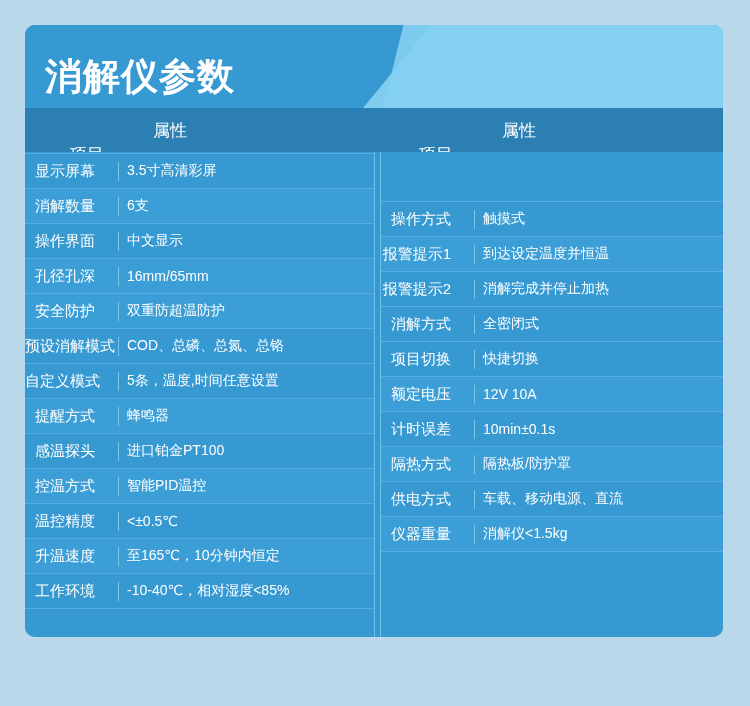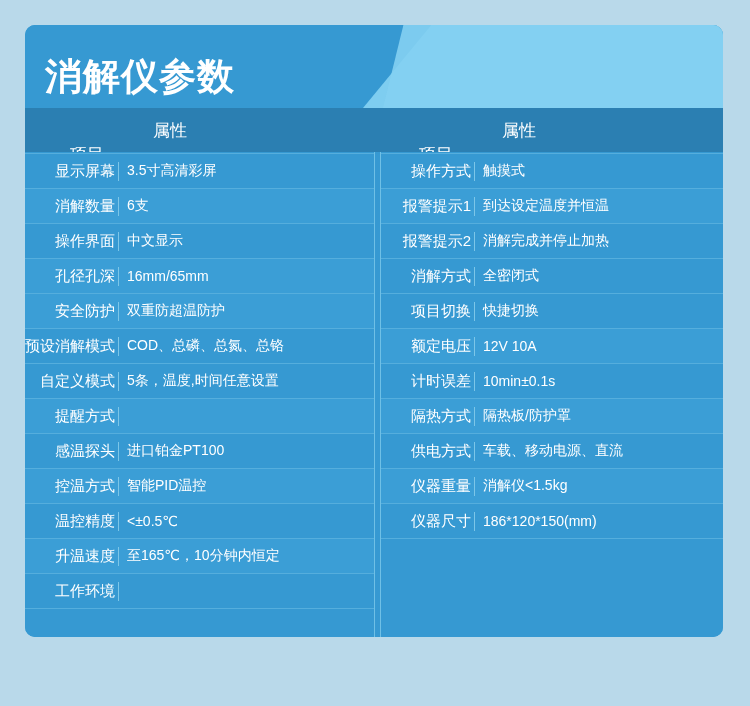--- a/index.html
+++ b/index.html
@@ -98,40 +98,40 @@
   .body {
     position: relative;
     height: 485px;
     background: #3699d2;
     display: flex;
   }
   .tcol {
     position: relative;
     width: 349px;
   }
-  .tcol.right .rows { margin-left: 7px; }
+  .tcol.right .rows { margin-left: 7px; margin-top: 48px; }
 
   .rows {
     position: relative;
     padding-top: 1px;
   }
   .row {
     display: flex;
     height: 34px;
     align-items: center;
     border-bottom: 1px solid #55aedd;
   }
   .row:first-child { border-top: 1px solid #55aedd; }
   .row.alt { background: #3b9ed6; }
 
   .cell-label {
     width: 94px;
     flex: 0 0 94px;
     text-align: right;
-    padding-right: 3px;
+    padding-right: 23px;
     box-sizing: border-box;
     color: #ffffff;
     font-size: 15px;
     white-space: nowrap;
     border-right: 1px solid #7cc6e8;
   }
   .cell-value {
     flex: 1;
     padding-left: 8px;
     color: #ffffff;
@@ -203,39 +203,41 @@
             <div class="row">
               <div class="cell-label">预设消解模式</div>
               <div class="cell-value">COD、总磷、总氮、总铬</div>
             </div>
             <div class="row">
               <div class="cell-label">自定义模式</div>
               <div class="cell-value">5条，温度,时间任意设置</div>
             </div>
             <div class="row alt">
               <div class="cell-label">提醒方式</div>
+              <div class="cell-value">蜂鸣器</div>
             </div>
             <div class="row">
               <div class="cell-label">感温探头</div>
               <div class="cell-value">进口铂金PT100</div>
             </div>
             <div class="row alt">
               <div class="cell-label">控温方式</div>
               <div class="cell-value">智能PID温控</div>
             </div>
             <div class="row">
               <div class="cell-label">温控精度</div>
               <div class="cell-value">&lt;±0.5℃</div>
             </div>
             <div class="row alt">
               <div class="cell-label">升温速度</div>
               <div class="cell-value">至165℃，10分钟内恒定</div>
             </div>
             <div class="row">
               <div class="cell-label">工作环境</div>
+              <div class="cell-value">-10-40℃，相对湿度&lt;85%</div>
             </div>
           </div>
       </div>
       <div class="mid-gap"></div>
       <div class="tcol right">
         <div class="rows" id="right-rows">
             <div class="row">
               <div class="cell-label">操作方式</div>
               <div class="cell-value">触摸式</div>
             </div>
@@ -268,22 +270,18 @@
               <div class="cell-value">隔热板/防护罩</div>
             </div>
             <div class="row">
               <div class="cell-label">供电方式</div>
               <div class="cell-value">车载、移动电源、直流</div>
             </div>
             <div class="row alt">
               <div class="cell-label">仪器重量</div>
               <div class="cell-value">消解仪&lt;1.5kg</div>
             </div>
-            <div class="row">
-              <div class="cell-label">仪器尺寸</div>
-              <div class="cell-value">186*120*150(mm)</div>
-            </div>
           </div>
       </div>
     </div>
 
   </div>
 </div>
 
 </body></html>

